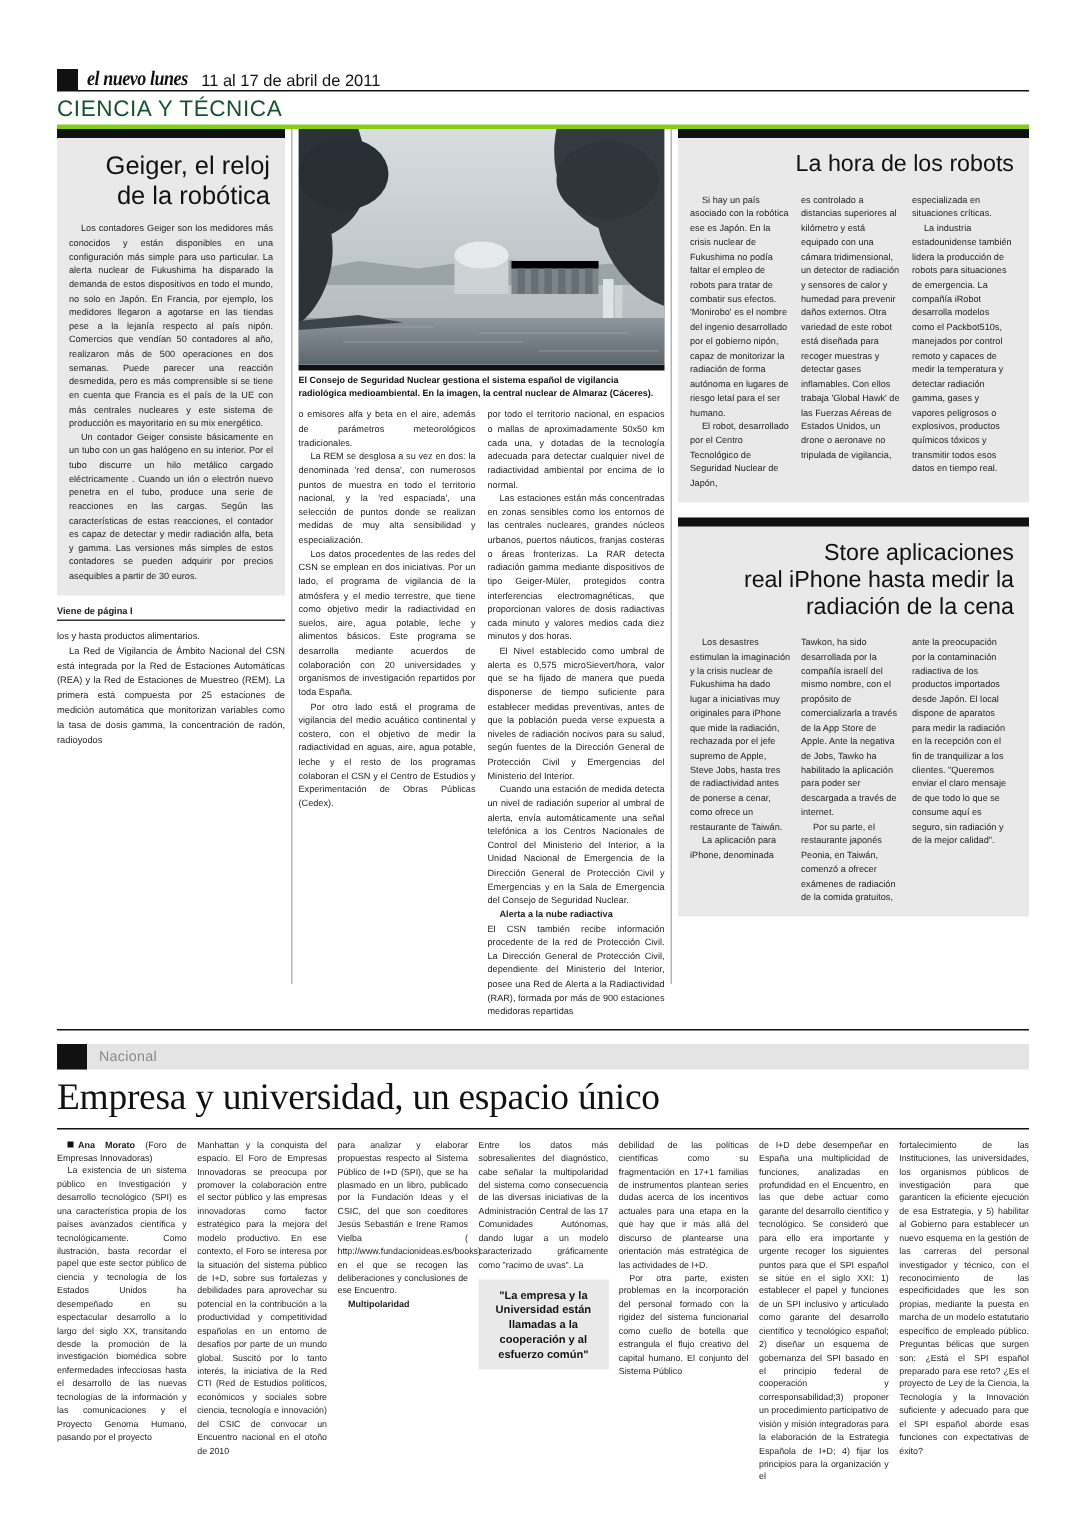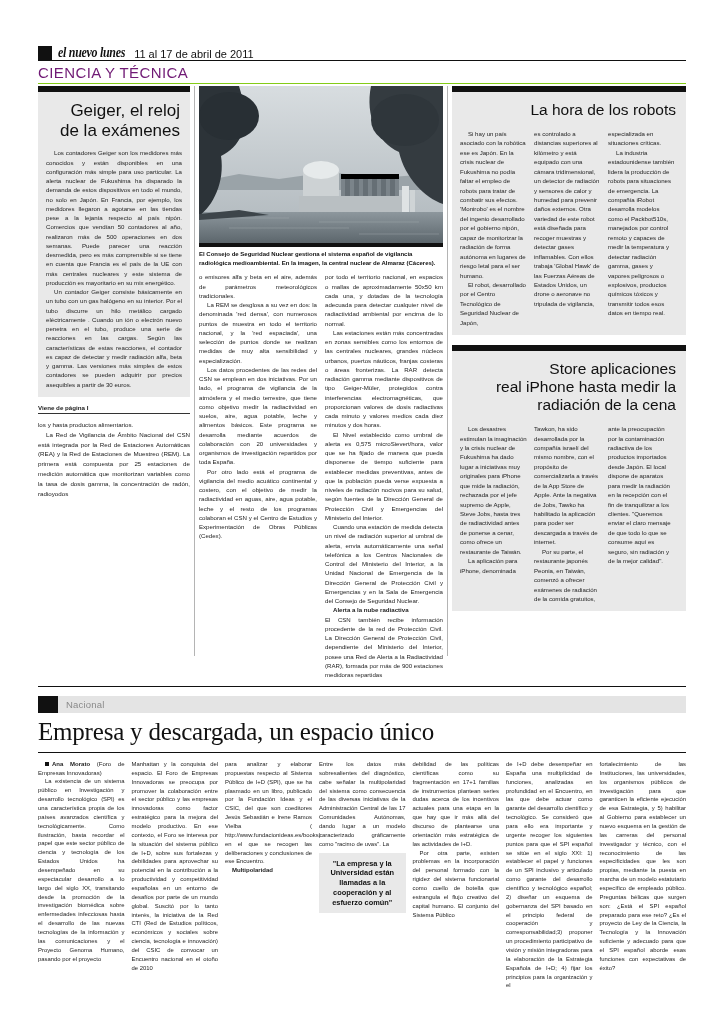--- a/index.html
+++ b/index.html
@@ -21,22 +21,22 @@
   .mast-square { width: 14px; height: 14px; background: #111; flex: 0 0 auto; }
   .mast-logo {
     font-family: "Liberation Serif", serif; font-style: italic; font-weight: bold;
     font-size: 12px; letter-spacing: -0.3px; color: #111;
     transform: scaleY(1.15); transform-origin: left center;
   }
   .mast-date { font-size: 11px; color: #111; margin-left: 3px; }
 
   .section-title {
     position: absolute; left: 38px; top: 64px; width: 648px;
-    font-size: 15px; letter-spacing: 0.4px; color: #701a75;
-    border-bottom: 1px solid #84cc16; padding-bottom: 2px;
+    font-size: 15px; letter-spacing: 0.4px; color: #14532d;
+    border-bottom: 3px solid #84cc16; padding-bottom: 2px;
   }
 
   
   .top-grid { position: absolute; left: 38px; top: 86px; width: 648px; height: 590px; }
   .vrule { position: absolute; top: 0; width: 0; border-left: 1px solid #b4b4b4; }
 
   
   .abox { background: #e9e9e9; }
   .abox-rule { height: 6px; background: #111; }
   .abox-head {
@@ -127,21 +127,21 @@
 
   <div class="top-grid">
     <div class="vrule" style="left:156px;height:570px;"></div>
     <div class="vrule" style="left:409px;height:570px;"></div>
 
     <div class="colL">
       <div class="abox">
         <div class="abox-rule"></div>
         <div class="abox-head">
           <div>Geiger, el reloj</div>
-          <div>de la exámenes</div>
+          <div>de la robótica</div>
         </div>
         <div class="bodyzone bodycol">
           <p>Los contadores Geiger son los medidores más conocidos y están disponibles en una configuración más simple para uso particular. La alerta nuclear de Fukushima ha disparado la demanda de estos dispositivos en todo el mundo, no solo en Japón. En Francia, por ejemplo, los medidores llegaron a agotarse en las tiendas pese a la lejanía respecto al país nipón. Comercios que vendían 50 contadores al año, realizaron más de 500 operaciones en dos semanas. Puede parecer una reacción desmedida, pero es más comprensible si se tiene en cuenta que Francia es el país de la UE con más centrales nucleares y este sistema de producción es mayoritario en su mix energético.</p>
           <p>Un contador Geiger consiste básicamente en un tubo con un gas halógeno en su interior. Por el tubo discurre un hilo metálico cargado eléctricamente . Cuando un ión o electrón nuevo penetra en el tubo, produce una serie de reacciones en las cargas. Según las características de estas reacciones, el contador es capaz de detectar y medir radiación alfa, beta y gamma. Las versiones más simples de estos contadores se pueden adquirir por precios asequibles a partir de 30 euros.</p>
         </div>
       </div>
       <div class="viene">Viene de página I</div>
       <div class="contzone">
         <p class="noind">los y hasta productos alimentarios.</p>
         <p>La Red de Vigilancia de Ámbito Nacional del CSN está integrada por la Red de Estaciones Automáticas (REA) y la Red de Estaciones de Muestreo (REM). La primera está compuesta por 25 estaciones de medición automática que monitorizan variables como la tasa de dosis gamma, la concentración de radón, radioyodos</p>
@@ -259,21 +259,21 @@
         </div>
       </div>
     </div>
   </div>
 
   <div class="trib-sep"></div>
   <div class="trib-tag">
     <span class="blk"></span>
     <span class="lbl">Nacional</span>
   </div>
-  <div class="trib-head">Empresa y descargada, un espacio único</div>
+  <div class="trib-head">Empresa y universidad, un espacio único</div>
   <div class="trib-rule"></div>
 
   <div class="trib-grid">
     <div class="tcol">
       <p class="byline">
         <span class="bsq"></span><b>Ana Morato</b>
         <span>(Foro de Empresas Innovadoras)</span>
       </p>
       <p>La existencia de un sistema público en Investigación y desarrollo tecnológico (SPI) es una característica propia de los países avanzados científica y tecnológicamente. Como ilustración, basta recordar el papel que este sector público de ciencia y tecnología de los Estados Unidos ha desempeñado en su espectacular desarrollo a lo largo del siglo XX, transitando desde la promoción de la investigación biomédica sobre enfermedades infecciosas hasta el desarrollo de las nuevas tecnologías de la información y las comunicaciones y el Proyecto Genoma Humano, pasando por el proyecto</p>
     </div>

